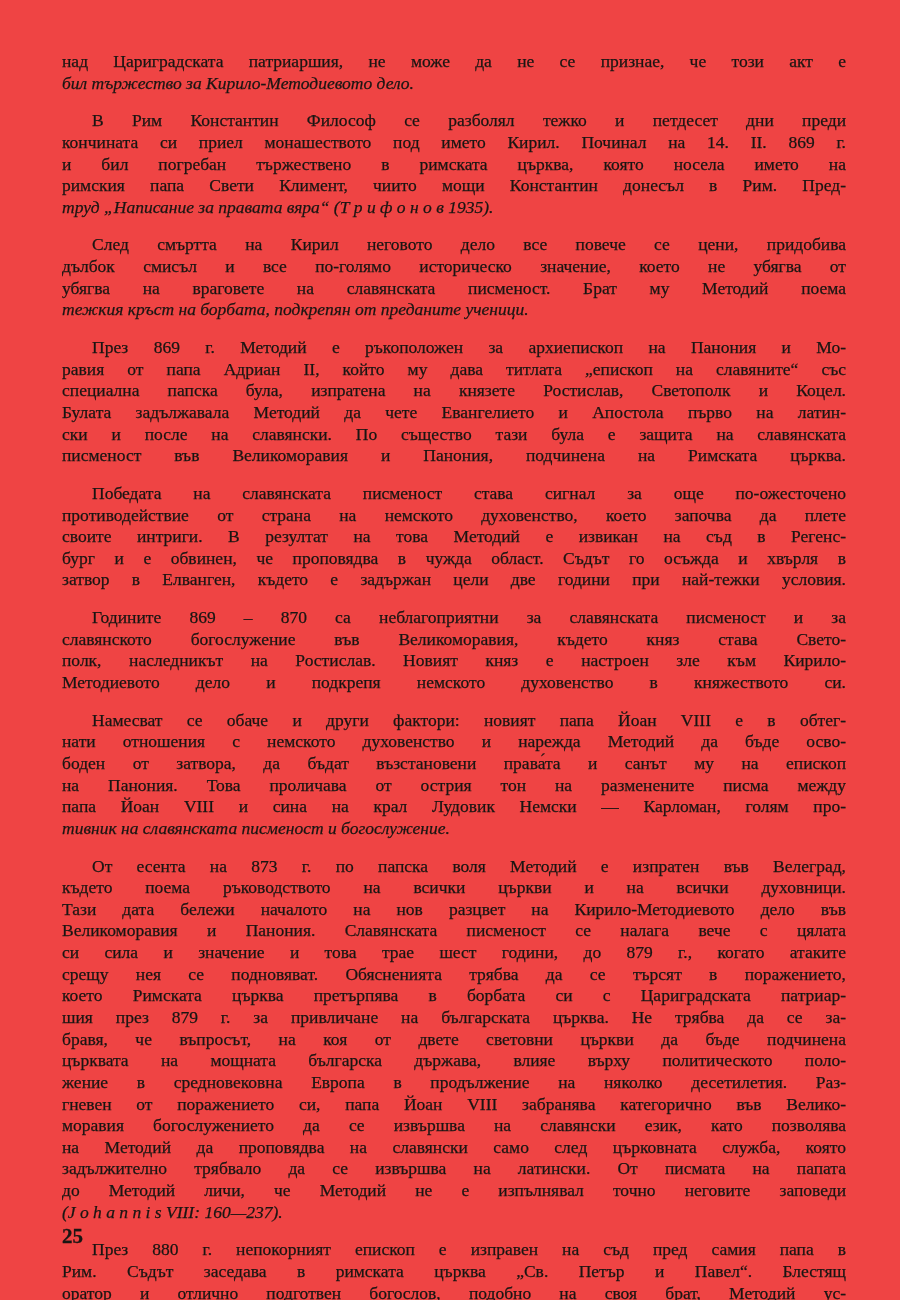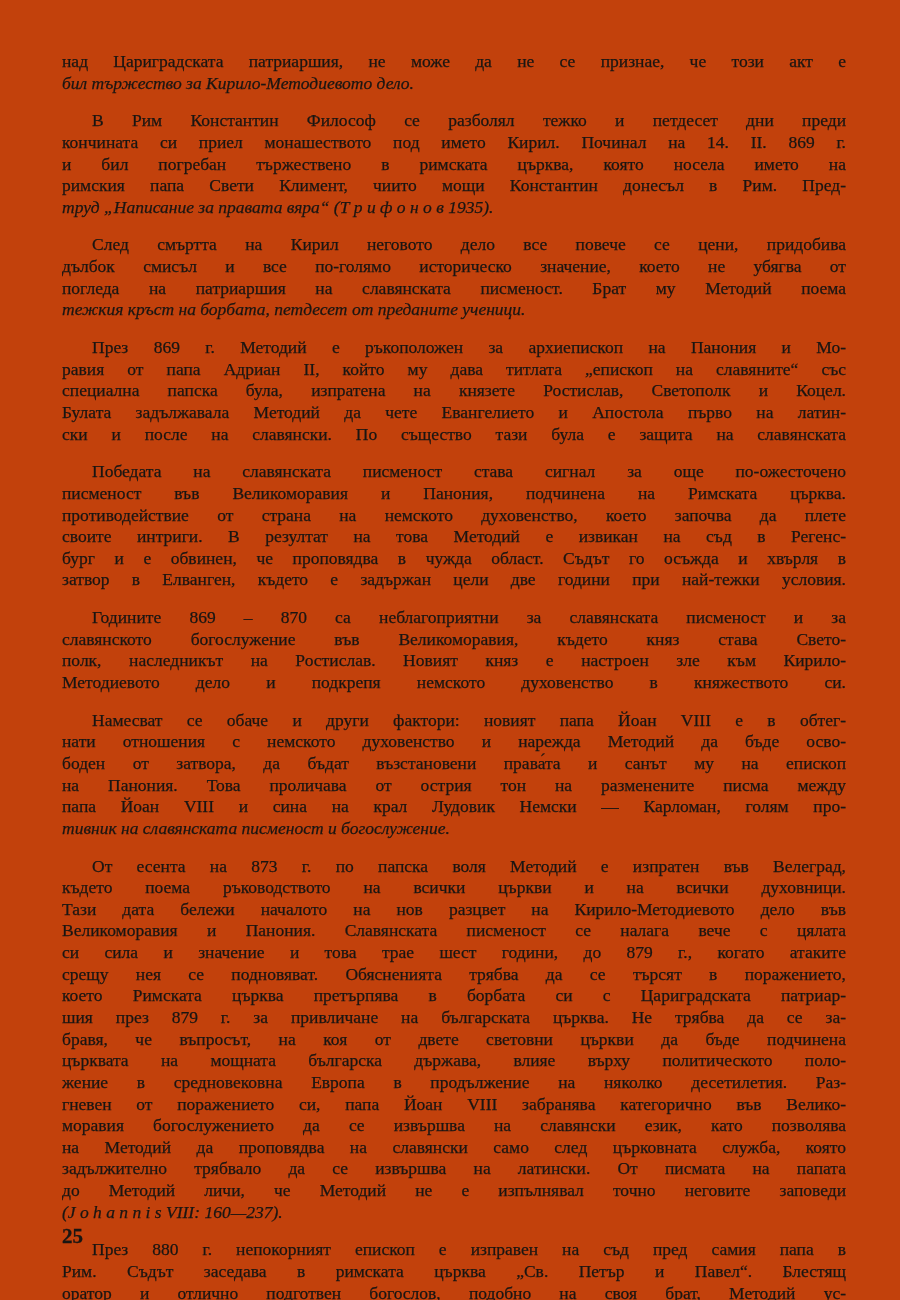--- a/index.html
+++ b/index.html
@@ -4,21 +4,21 @@
 <style>
   html, body {
     margin: 0;
     padding: 0;
     background: #ffffff;
   }
   .page {
     position: relative;
     width: 900px;
     height: 1300px;
-    background: #c2410c;
+    background: #ef4444;
     overflow: hidden;
     font-family: "Liberation Serif", "DejaVu Serif", serif;
     color: #191613;
   }
   .text-block {
     position: absolute;
     left: 62px;
     top: 51px;
     width: 784px;
   }
@@ -58,29 +58,29 @@
   <main class="text-block">
       <div class="line">над Цариградската патриаршия, не може да не се признае, че този акт е</div>
       <div class="line endline">бил тържество за Кирило-Методиевото дело.</div>
       <div class="line indent">В Рим Константин Философ се разболял тежко и петдесет дни преди</div>
       <div class="line">кончината си приел монашеството под името Кирил. Починал на 14. II. 869 г.</div>
       <div class="line">и бил погребан тържествено в римската църква, която носела името на</div>
       <div class="line">римския папа Свети Климент, чиито мощи Константин донесъл в Рим. Пред-</div>
       <div class="line endline">труд „Написание за правата вяра“ (Т р и ф о н о в  1935).</div>
       <div class="line indent">След смъртта на Кирил неговото дело все повече се цени, придобива</div>
       <div class="line">дълбок смисъл и все по-голямо историческо значение, което не убягва от</div>
-      <div class="line">погледа на патриаршия на славянската писменост. Брат му Методий поема</div>
-      <div class="line endline">тежкия кръст на борбата, петдесет от преданите ученици.</div>
+      <div class="line">убягва на враговете на славянската писменост. Брат му Методий поема</div>
+      <div class="line endline">тежкия кръст на борбата, подкрепян от преданите ученици.</div>
       <div class="line indent">През 869 г. Методий е ръкоположен за архиепископ на Панония и Мо-</div>
       <div class="line">равия от папа Адриан II, който му дава титлата „епископ на славяните“ със</div>
       <div class="line">специална папска була, изпратена на князете Ростислав, Светополк и Коцел.</div>
       <div class="line">Булата задължавала Методий да чете Евангелието и Апостола първо на латин-</div>
       <div class="line">ски и после на славянски. По същество тази була е защита на славянската</div>
+      <div class="line">писменост във Великоморавия и Панония, подчинена на Римската църква.</div>
       <div class="line indent">Победата на славянската писменост става сигнал за още по-ожесточено</div>
-      <div class="line">писменост във Великоморавия и Панония, подчинена на Римската църква.</div>
       <div class="line">противодействие от страна на немското духовенство, което започва да плете</div>
       <div class="line">своите интриги. В резултат на това Методий е извикан на съд в Регенс-</div>
       <div class="line">бург и е обвинен, че проповядва в чужда област. Съдът го осъжда и хвърля в</div>
       <div class="line">затвор в Елванген, където е задържан цели две години при най-тежки условия.</div>
       <div class="line indent">Годините 869 – 870 са неблагоприятни за славянската писменост и за</div>
       <div class="line">славянското богослужение във Великоморавия, където княз става Свето-</div>
       <div class="line">полк, наследникът на Ростислав. Новият княз е настроен зле към Кирило-</div>
       <div class="line">Методиевото дело и подкрепя немското духовенство в княжеството си.</div>
       <div class="line indent">Намесват се обаче и други фактори: новият папа Йоан VIII е в обтег-</div>
       <div class="line">нати отношения с немското духовенство и нарежда Методий да бъде осво-</div>

